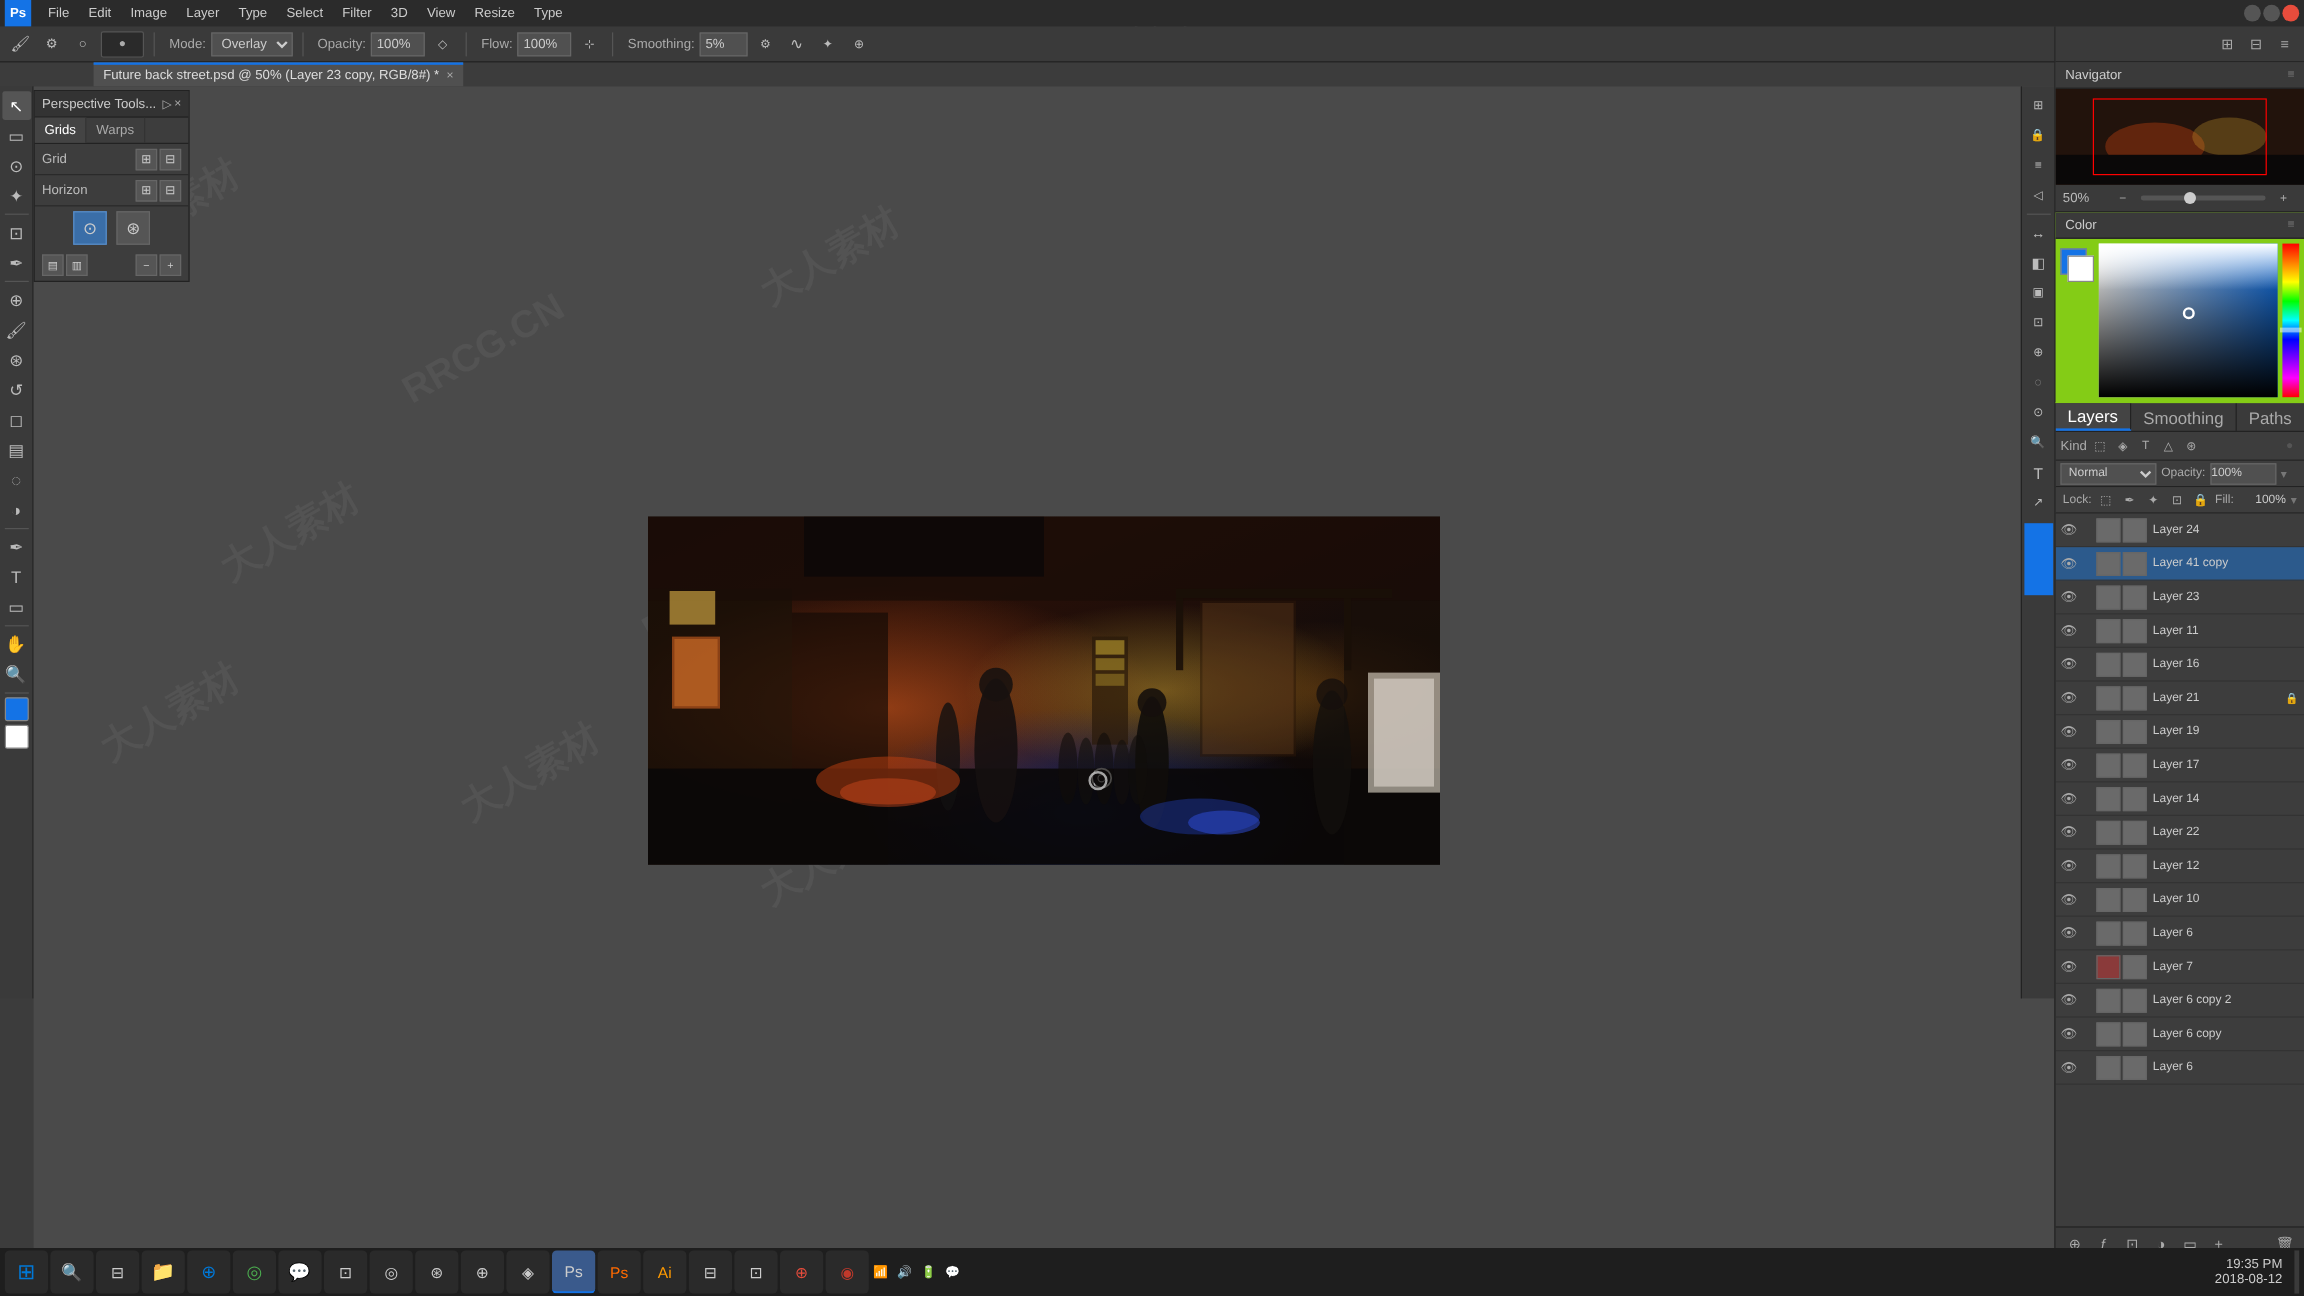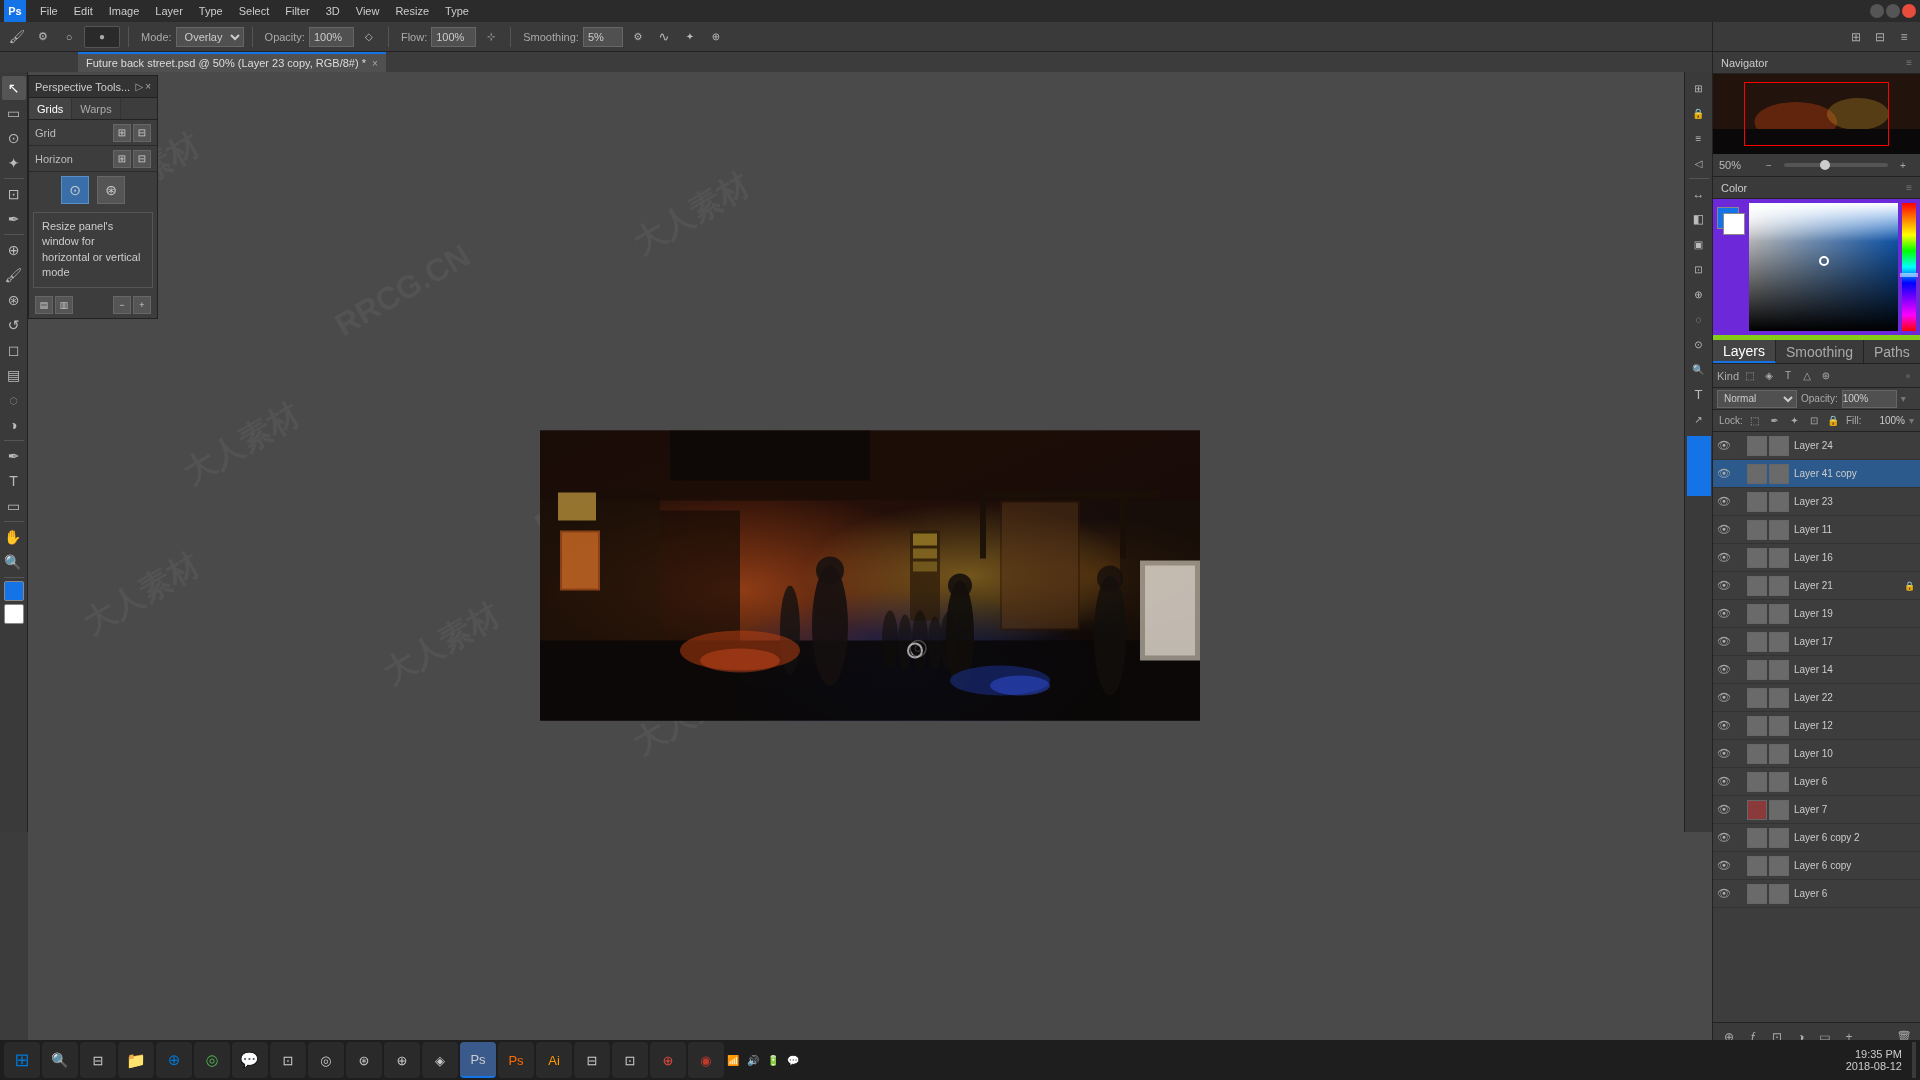--- a/index.html
+++ b/index.html
@@ -315,22 +315,22 @@
       height: 10px;
       background: #ccc;
       border-radius: 50%;
       top: -3px;
       left: 35%;
       cursor: pointer;
     }
 
     
     #color-panel {
-      background: #6d28d9;
-      border-bottom: 5px solid #84cc16;
+      background: #84cc16;
+      border-bottom: 1px solid #84cc16;
     }
     .color-picker-area {
       padding: 4px;
     }
     .color-dot {
       position: absolute;
       width: 10px;
       height: 10px;
       border: 2px solid white;
       border-radius: 50%;
@@ -1202,23 +1202,20 @@
     <span class="persp-label">Horizon</span>
     <div class="persp-control">
       <div class="persp-mini-icon">⊞</div>
       <div class="persp-mini-icon">⊟</div>
     </div>
   </div>
   <div class="persp-btn-row">
     <div class="persp-tool-btn active">⊙</div>
     <div class="persp-tool-btn">⊛</div>
   </div>
-  <div class="tooltip-box">
-    <span>Resize panel's window for horizontal or vertical mode</span>
-  </div>
   <div class="persp-bottom-row">
     <div class="persp-mode-btns">
       <div class="mode-btn">▤</div>
       <div class="mode-btn">▥</div>
     </div>
     <div class="persp-mode-btns">
       <div class="mode-btn">−</div>
       <div class="mode-btn">+</div>
     </div>
   </div>

